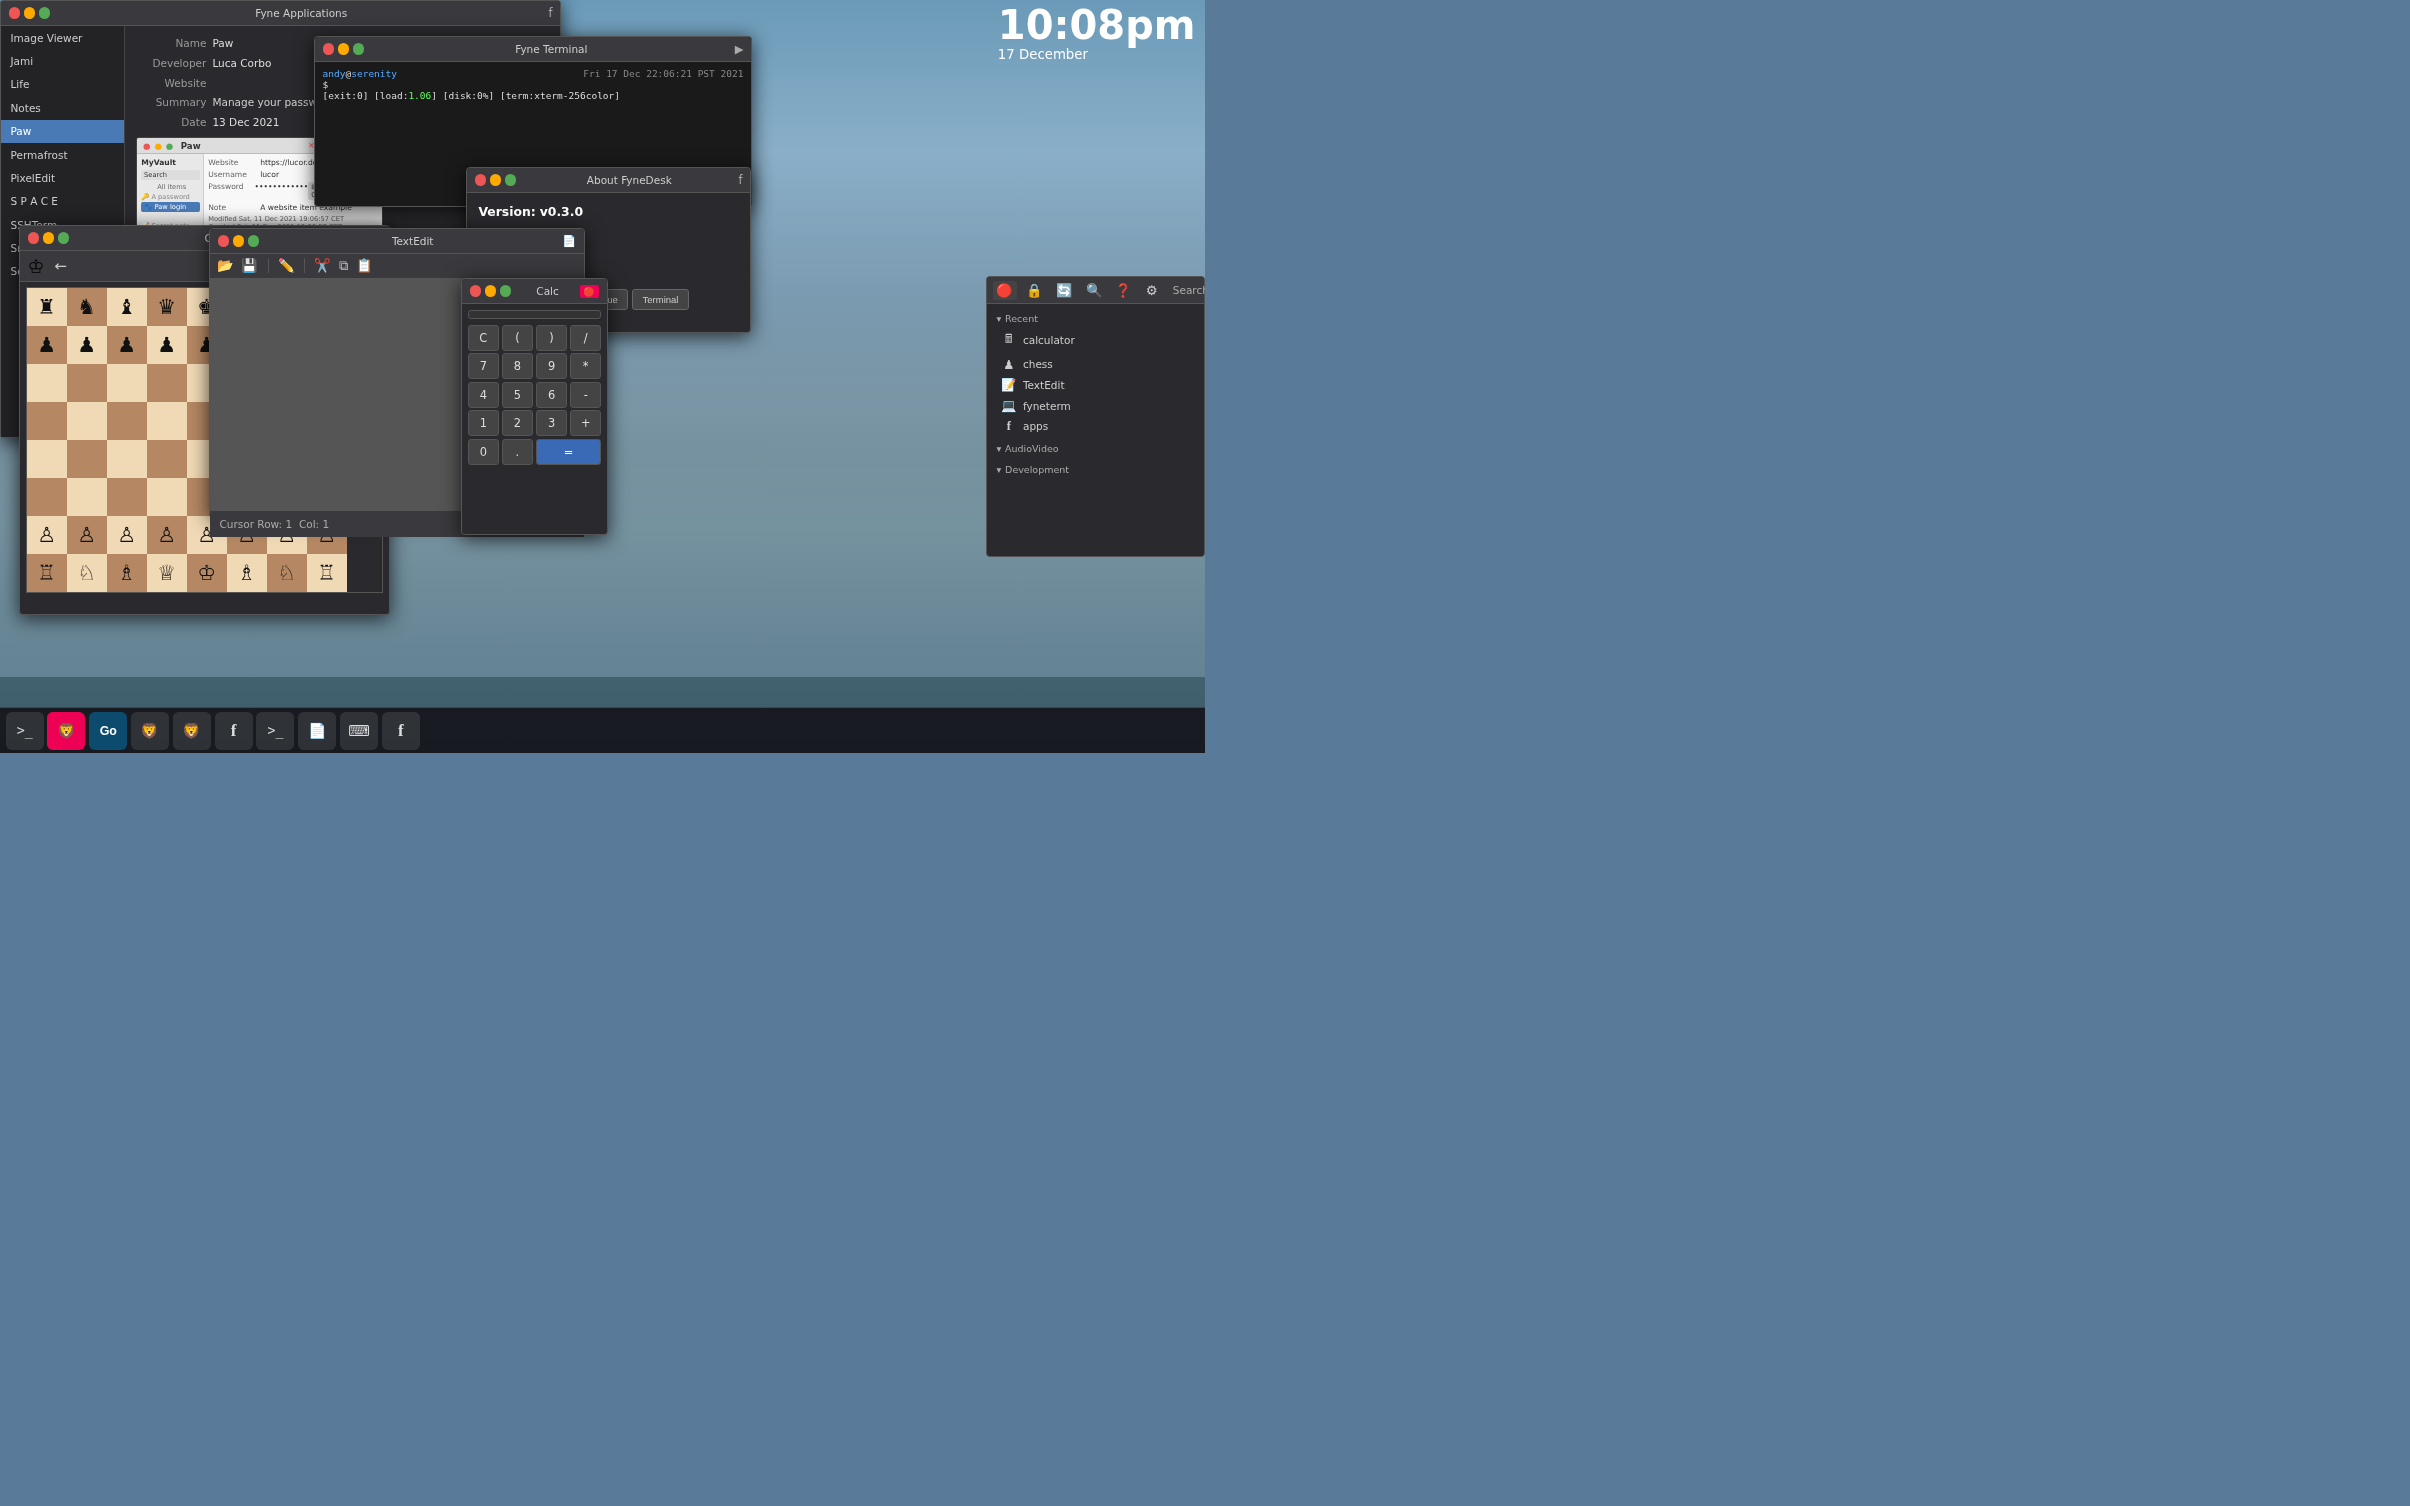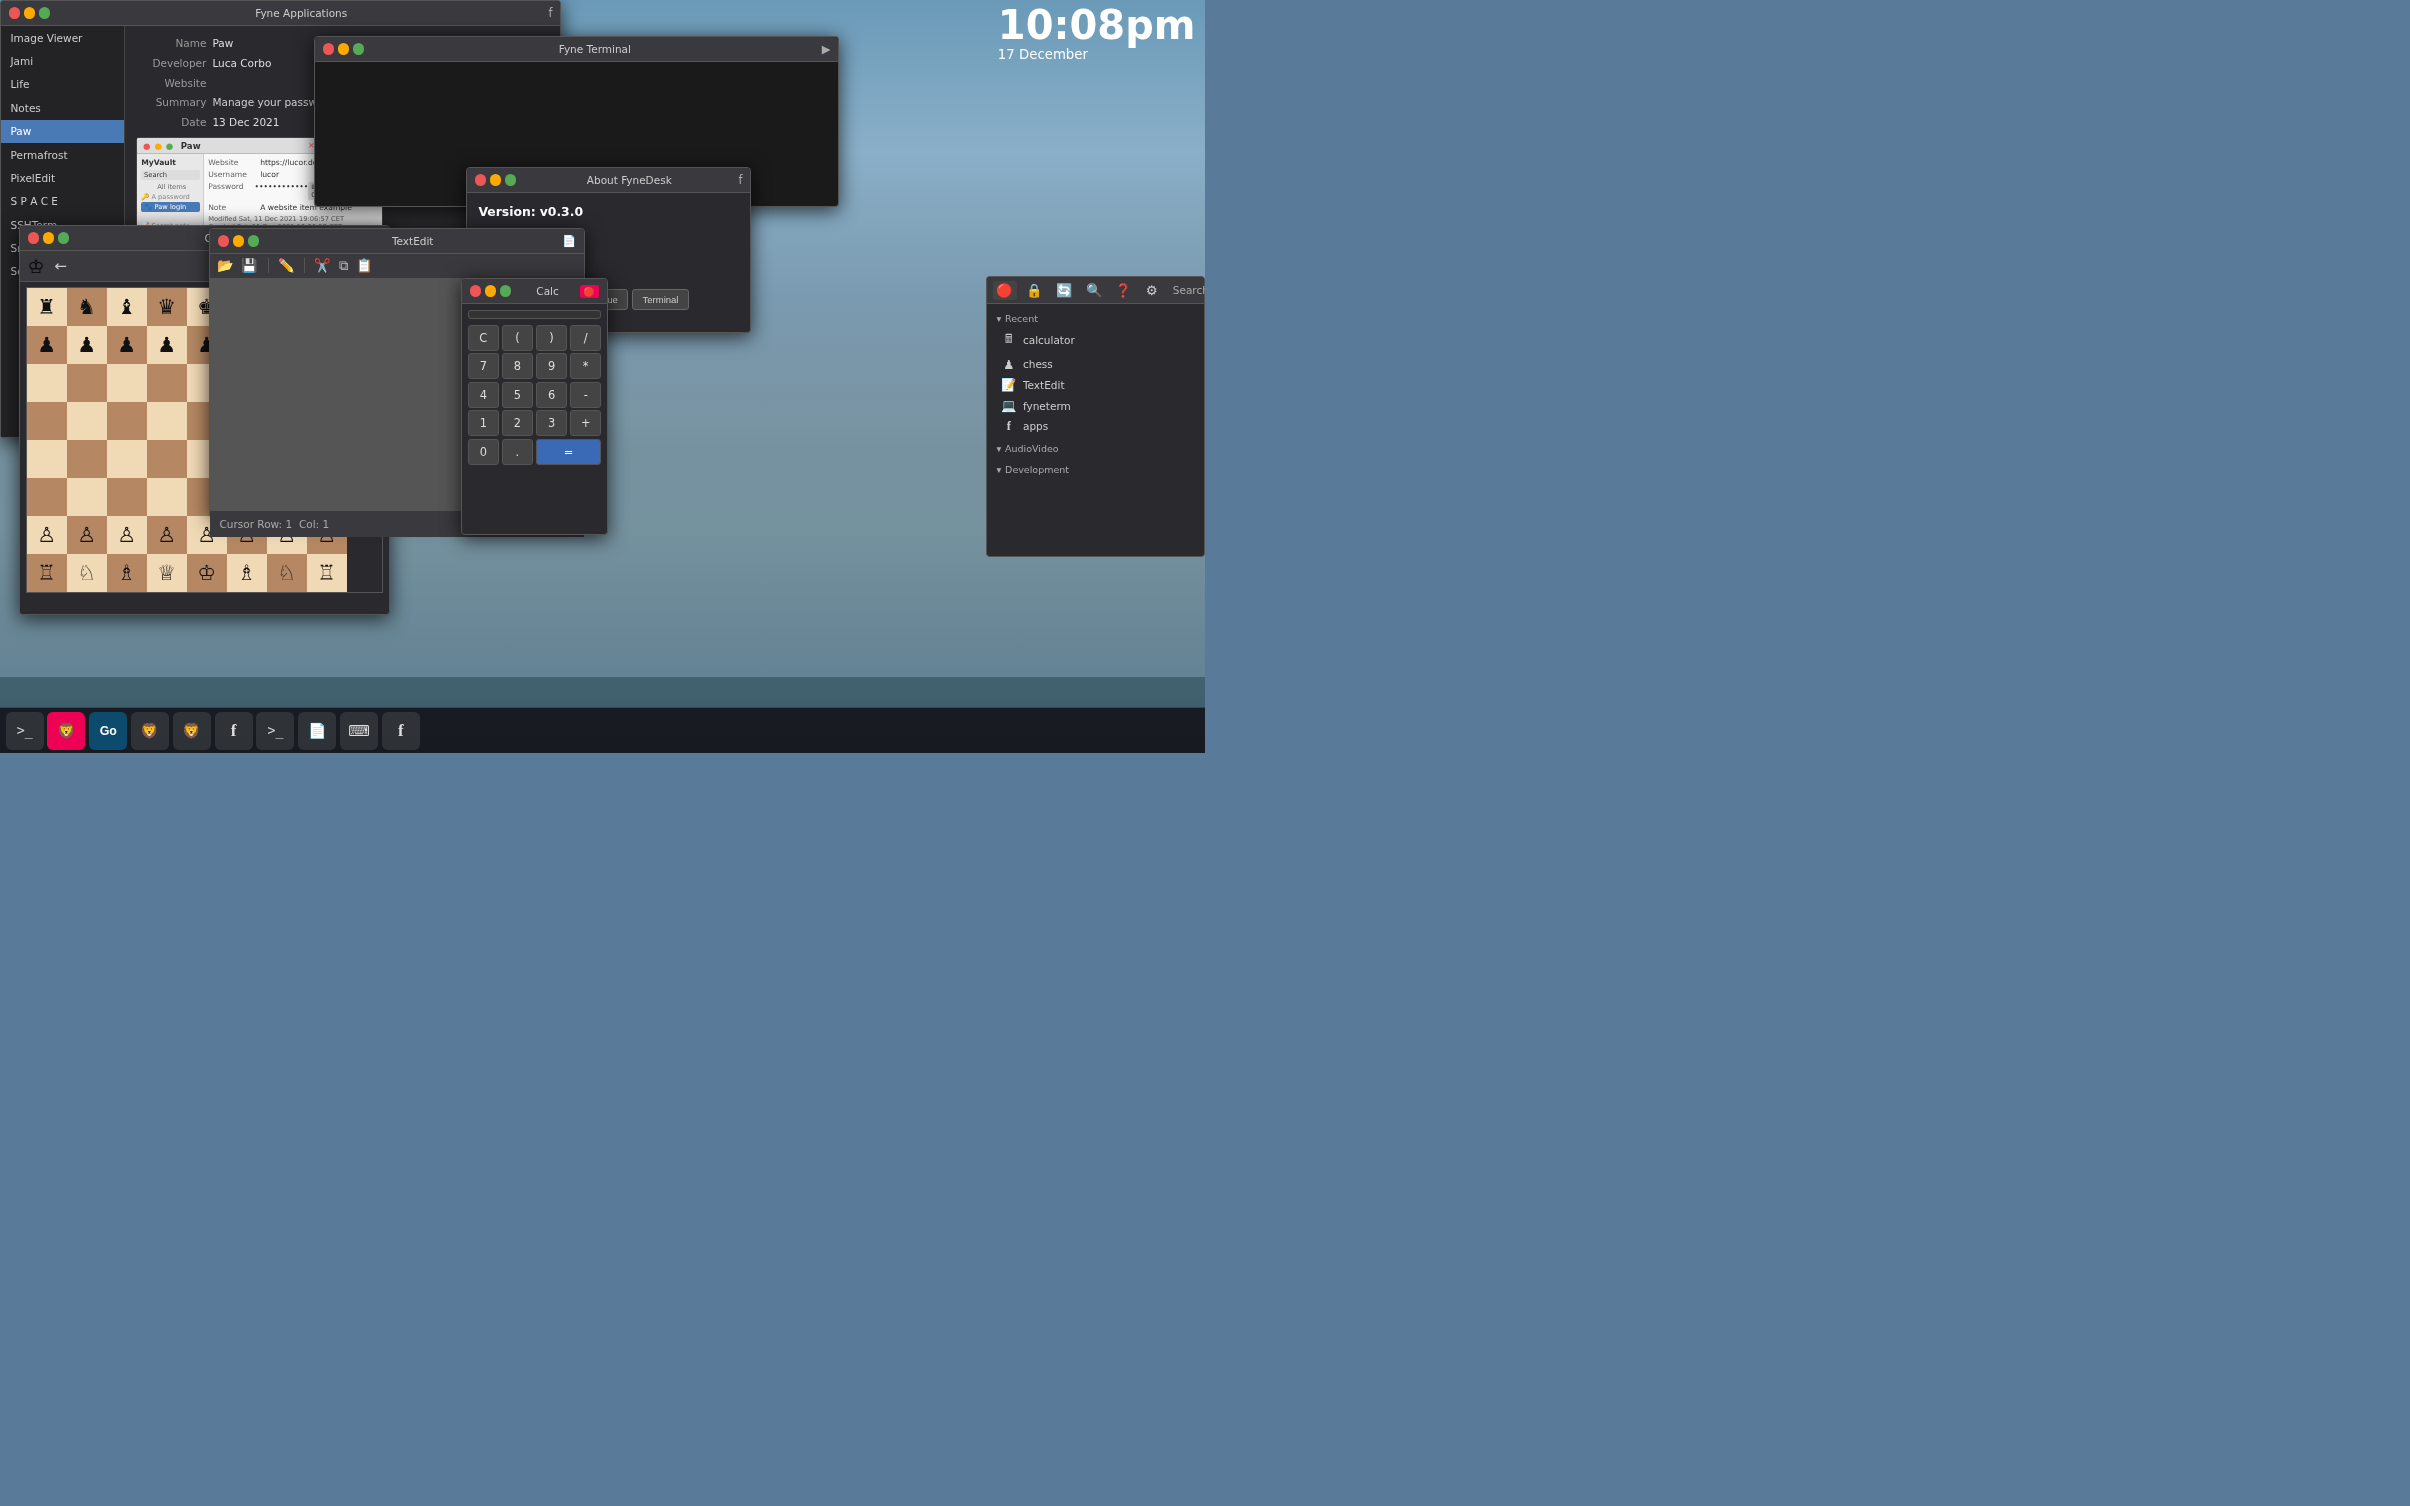--- a/index.html
+++ b/index.html
@@ -585,27 +585,41 @@
             <span style="background:#e55;color:white;padding:1px 4.8px;border-radius:1.9px;">Delete</span>
           </div>
         </div>
       </div>
 
       <button class="install-btn">Install</button>
     </div>
   </div>
 </div>
 
-<div class="window fyne-terminal" style="left:314px;top:36px;width:525px;height:171px;background:#1a1a1a;">
+<div class="window fyne-terminal" style="left:314px;top:36px;width:438px;height:171px;background:#1a1a1a;">
   <div class="window-titlebar">
     <button class="window-btn btn-close">✕</button>
     <button class="window-btn btn-min">−</button>
     <button class="window-btn btn-max">□</button>
     <span class="window-title">Fyne Terminal</span>
     <span class="window-icon">▶</span>
+  </div>
+  <div class="terminal-content">
+    <div>
+      <span class="term-user">andy</span><span style="color:#ddd;">@</span><span class="term-host">serenity</span>
+      <span style="float:right;" class="term-info">Fri 17 Dec 22:06:21 PST 2021</span>
+    </div>
+    <div>
+      <span class="term-prompt">$ </span>
+    </div>
+    <div>
+      <span>
+        [exit:0] [load:<span class="term-green">1.06</span>] [disk:0%] [term:xterm-256color]
+      </span>
+    </div>
   </div>
 </div>
 
 <div class="window about-fynedesk">
   <div class="window-titlebar">
     <button class="window-btn btn-close">✕</button>
     <button class="window-btn btn-min">□</button>
     <button class="window-btn btn-max">−</button>
     <span class="window-title">About FyneDesk</span>
     <span class="window-icon">f</span>

